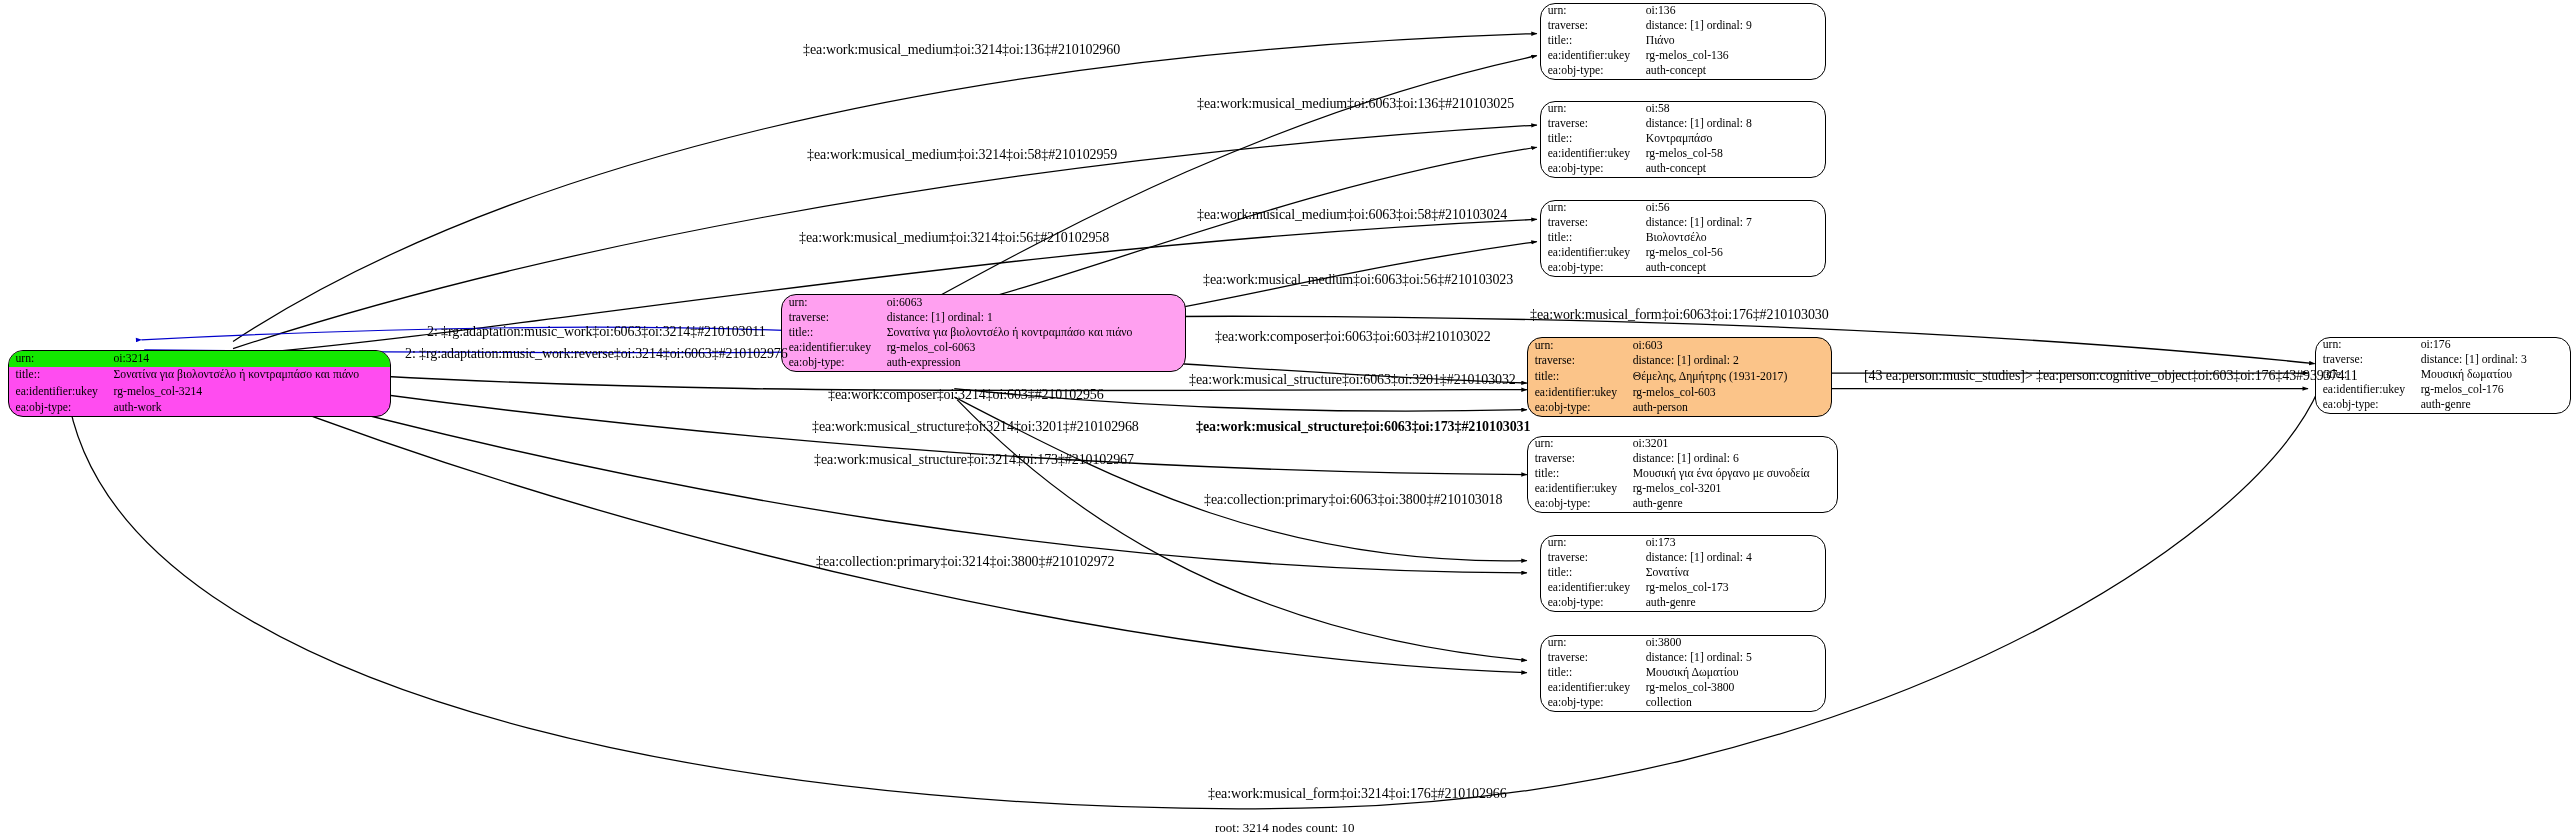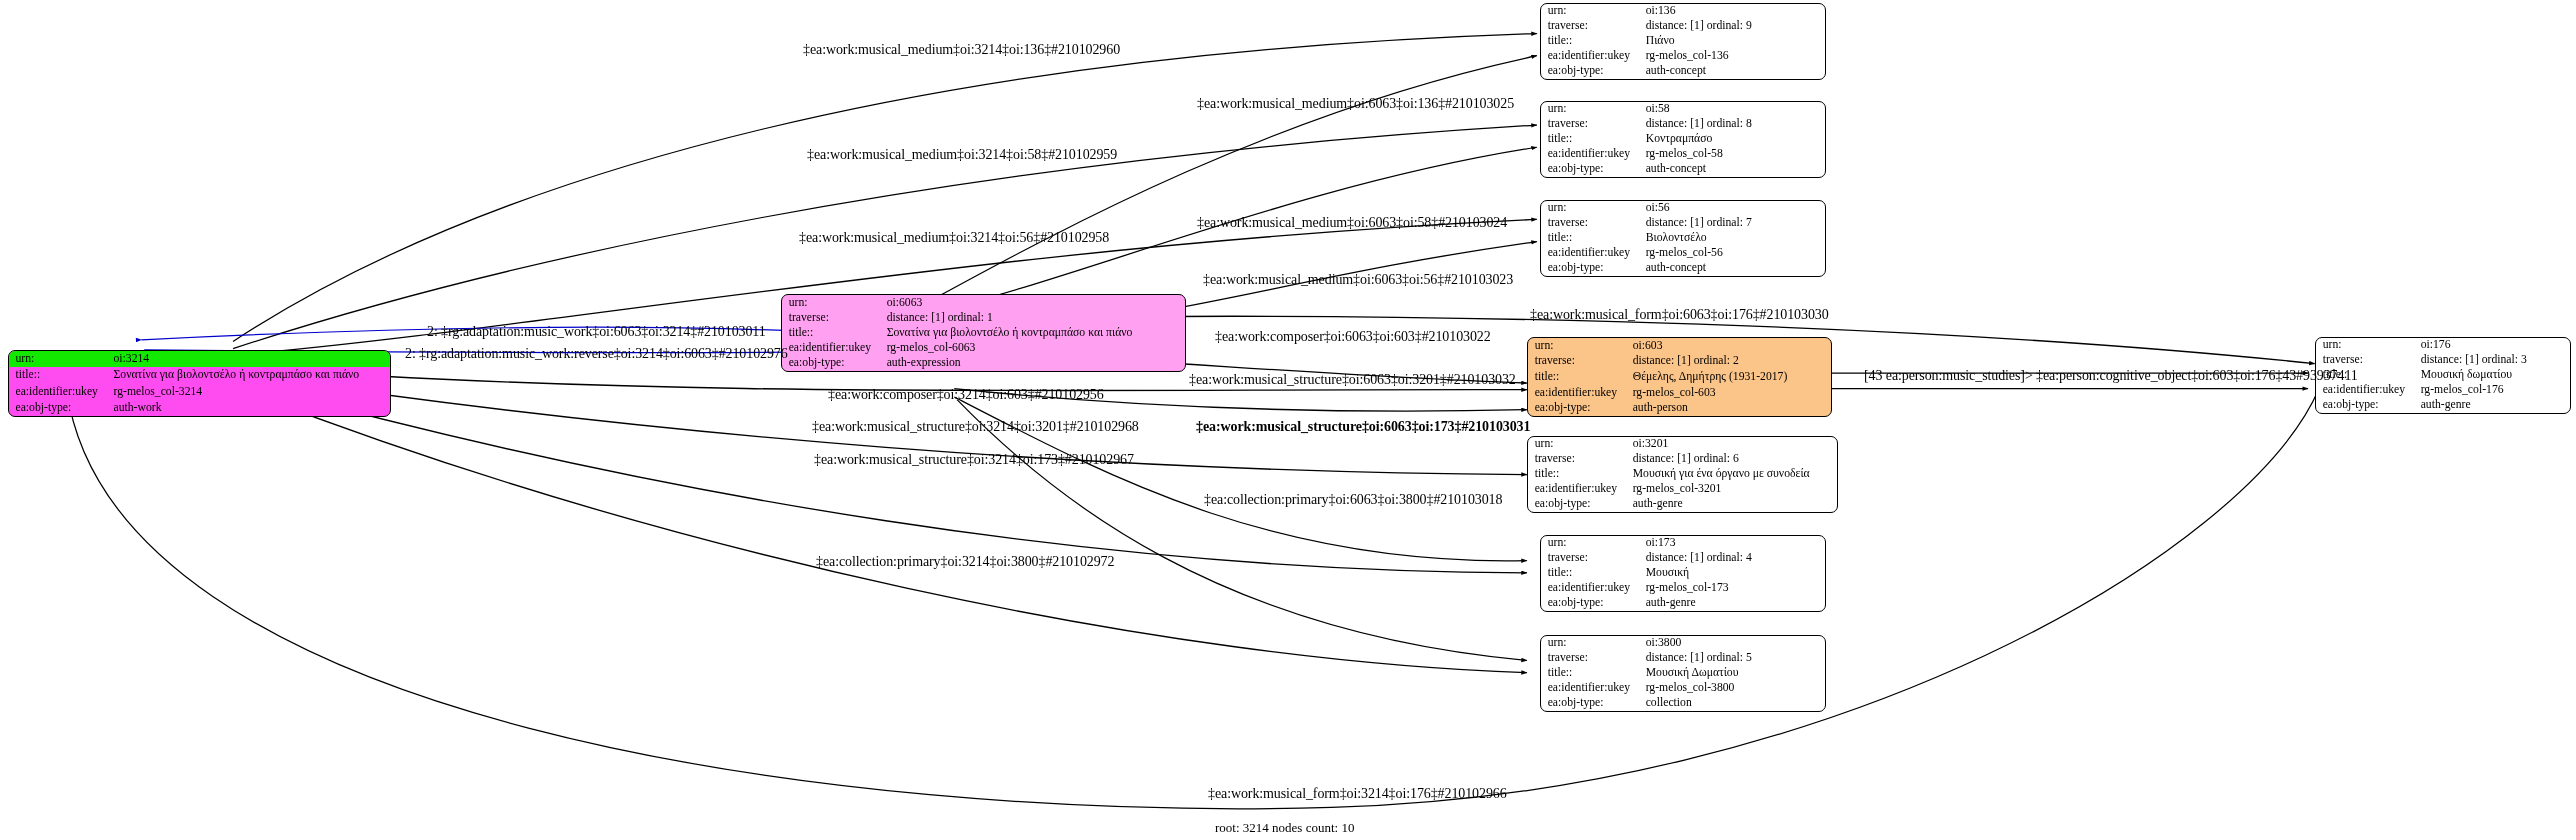--- a/index.html
+++ b/index.html
@@ -1,20 +1,20 @@
 <!DOCTYPE html>
 <html style="font-size:9px"><head>
 <meta charset="utf-8">
 <style>
   html,body{margin:0;padding:0;background:#ffffff;}
   body{font-family:"Liberation Serif","DejaVu Serif",serif;}
   #stage{position:relative;width:2576px;height:841px;background:#fff;overflow:hidden;}
   #edges{position:absolute;left:0;top:0;width:2576px;height:841px;}
 
-  .node{position:absolute;border:1.1px solid #000;border-radius:7px;box-sizing:border-box;
+  .node{position:absolute;border:1.1px solid #000;border-radius:15px;box-sizing:border-box;
         background:#ffffff;overflow:hidden;}
   .node table{border-collapse:collapse;width:100%;height:100%;}
   .node td{font-size:11.7px;line-height:1.04;padding:0.6px 0 0.6px 0;white-space:nowrap;vertical-align:middle;}
   .k{width:98px;padding-left:6.7px !important;}
   .v{padding-right:5.5px !important;}
   .node.magenta{background:#ff4cf0;border-color:#000;}
   .node.pink{background:#ffa0f0;border-color:#000;}
   .node.orange{background:#fbc489;border-color:#000;}
   .node.plain{background:#ffffff;}
   .urnhl{background:#13e800;}
@@ -272,21 +272,21 @@
           <tr>
         <td class="k">urn:</td>
         <td class="v">oi:173</td>
       </tr>
       <tr>
         <td class="k">traverse:</td>
         <td class="v">distance: [1]     ordinal: 4</td>
       </tr>
       <tr>
         <td class="k">title::</td>
-        <td class="v">Μουσική</td>
+        <td class="v">Σονατίνα</td>
       </tr>
       <tr>
         <td class="k">ea:identifier:ukey</td>
         <td class="v">rg-melos_col-173</td>
       </tr>
       <tr>
         <td class="k">ea:obj-type:</td>
         <td class="v">auth-genre</td>
       </tr>
     </tbody>
@@ -343,21 +343,21 @@
         <td class="k">ea:obj-type:</td>
         <td class="v">auth-genre</td>
       </tr>
     </tbody>
       </table>
   </div>
 
   <div class="elabel" style="left:803px;top:43px;">‡ea:work:musical_medium‡oi:3214‡oi:136‡#210102960</div>
   <div class="elabel" style="left:1197px;top:97px;">‡ea:work:musical_medium‡oi:6063‡oi:136‡#210103025</div>
   <div class="elabel" style="left:807px;top:148px;">‡ea:work:musical_medium‡oi:3214‡oi:58‡#210102959</div>
-  <div class="elabel" style="left:1197px;top:216px;">‡ea:work:musical_medium‡oi:6063‡oi:58‡#210103024</div>
+  <div class="elabel" style="left:1197px;top:208px;">‡ea:work:musical_medium‡oi:6063‡oi:58‡#210103024</div>
   <div class="elabel" style="left:799px;top:231px;">‡ea:work:musical_medium‡oi:3214‡oi:56‡#210102958</div>
   <div class="elabel" style="left:1203px;top:273px;">‡ea:work:musical_medium‡oi:6063‡oi:56‡#210103023</div>
 
   <div class="elabel" style="left:427px;top:325px;">2: ‡rg:adaptation:music_work‡oi:6063‡oi:3214‡#210103011</div>
   <div class="elabel" style="left:405px;top:347px;">2: ‡rg:adaptation:music_work:reverse‡oi:3214‡oi:6063‡#210102976</div>
 
   <div class="elabel" style="left:1215px;top:330px;">‡ea:work:composer‡oi:6063‡oi:603‡#210103022</div>
   <div class="elabel" style="left:1189px;top:373px;">‡ea:work:musical_structure‡oi:6063‡oi:3201‡#210103032</div>
   <div class="elabel" style="left:828px;top:388px;">‡ea:work:composer‡oi:3214‡oi:603‡#210102956</div>
   <div class="elabel" style="left:812px;top:420px;">‡ea:work:musical_structure‡oi:3214‡oi:3201‡#210102968</div>

